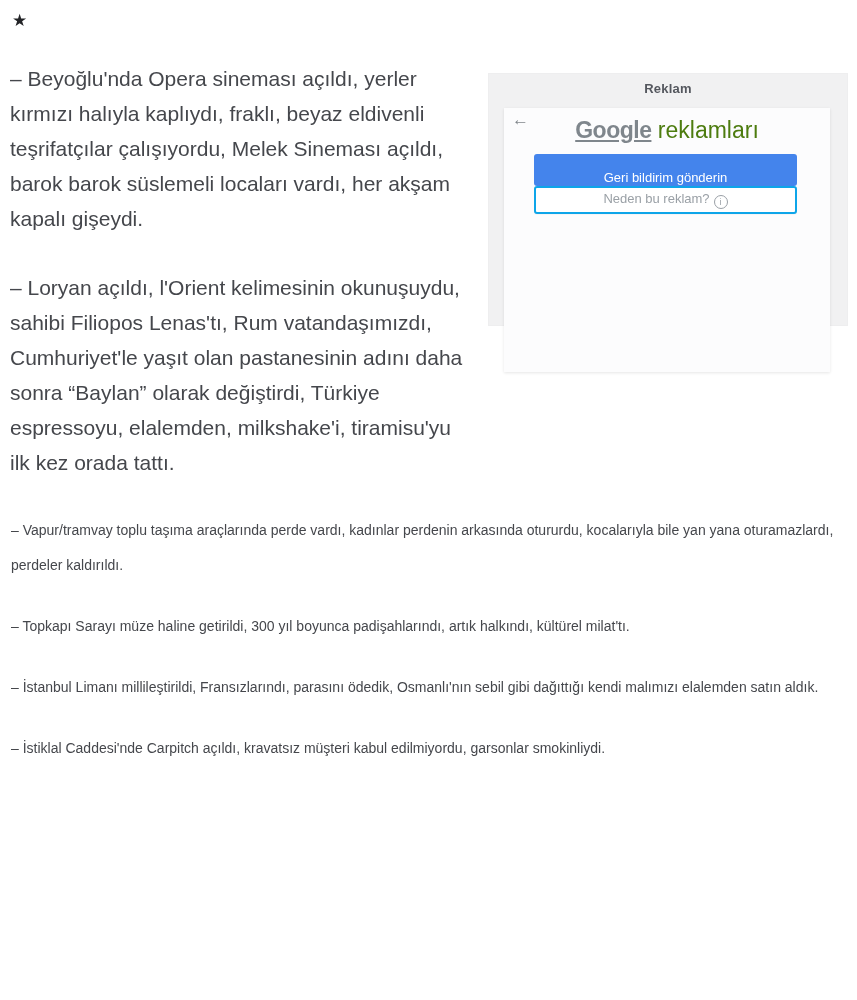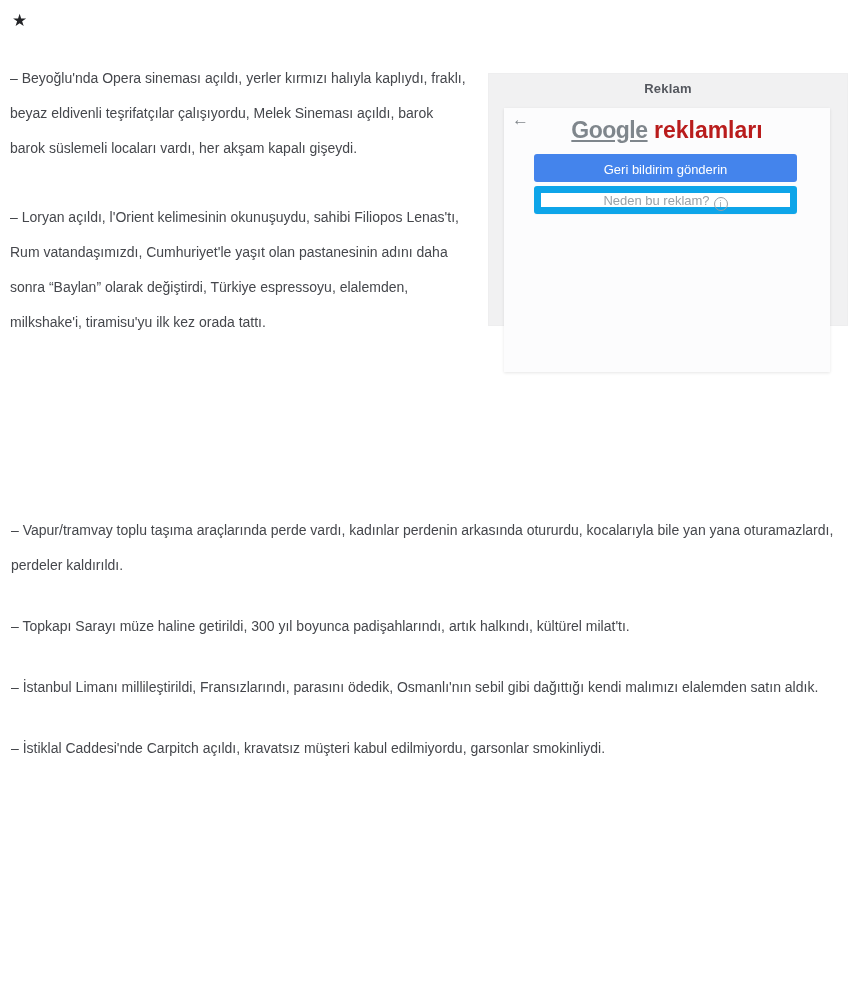--- a/index.html
+++ b/index.html
@@ -7,21 +7,21 @@
     position:relative; width:857px; height:1000px; overflow:hidden;
     background:#ffffff; color:#404247;
     font-family:"Liberation Sans", "DejaVu Sans", sans-serif;
   }
   .star {
     position:absolute; left:12px; top:11px;
     font-size:17px; color:#232427; line-height:20px;
   }
   .col-left {
     position:absolute; left:10px; top:61px; width:460px;
-    font-size:14px; line-height:35px; color:#45474c;
+    font-size:21px; line-height:35px; color:#45474c;
   }
   .col-left p { margin:0 0 34px 0; }
   .full {
     position:absolute; left:11px; top:505px; width:838px;
     font-size:14px; line-height:35px; color:#45474c;margin-top:8px;
   }
   .full p { margin:0 0 26px 0; }
 
   
   .ad-box {
@@ -38,32 +38,32 @@
   }
   .ad-back {
     position:absolute; left:8px; top:2px; font-size:17px; color:#80868b;
     cursor:pointer; line-height:20px;
   }
   .ad-brand-row {
     position:absolute; top:7px; left:0; right:0; text-align:center;
     font-size:23px; line-height:30px; white-space:nowrap;
   }
   .ad-google { color:#7f868c; font-weight:600; letter-spacing:-0.5px;text-decoration:underline; }
-  .ad-suffix { color:#b91c1c; font-weight:700; }
+  .ad-suffix { color:#4d7c0f; font-weight:400; }
   .ad-btn-blue {
     position:absolute; top:46px; left:30px; width:263px; height:28px;
     background:#4484ec; color:#ffffff; font-size:13px;
     font-family:"Liberation Sans", sans-serif;
-    border:none; border-radius:3px; cursor:pointer; padding:8px;
+    border:none; border-radius:3px; cursor:pointer; padding:16px;
   }
   .ad-btn-white {
     position:absolute; top:78px; left:30px; width:263px; height:28px;
     background:#ffffff; color:#9aa0a6; font-size:13px;
     font-family:"Liberation Sans", sans-serif;
-    border:7px solid #0ea5e9; border-radius:3px; cursor:pointer; padding:0;
+    border:2px solid #0ea5e9; border-radius:3px; cursor:pointer; padding:0;
     box-shadow:0 1px 1px rgba(0,0,0,0.03);
   }
   .info-icon {
     display:inline-block; width:12px; height:12px; margin-left:4px;
     border:1px solid #9aa0a6; border-radius:50%;
     font-size:9px; line-height:12px; text-align:center; color:#9aa0a6;
     vertical-align:-2px; font-style:normal;
   }
 </style>
 </head>

